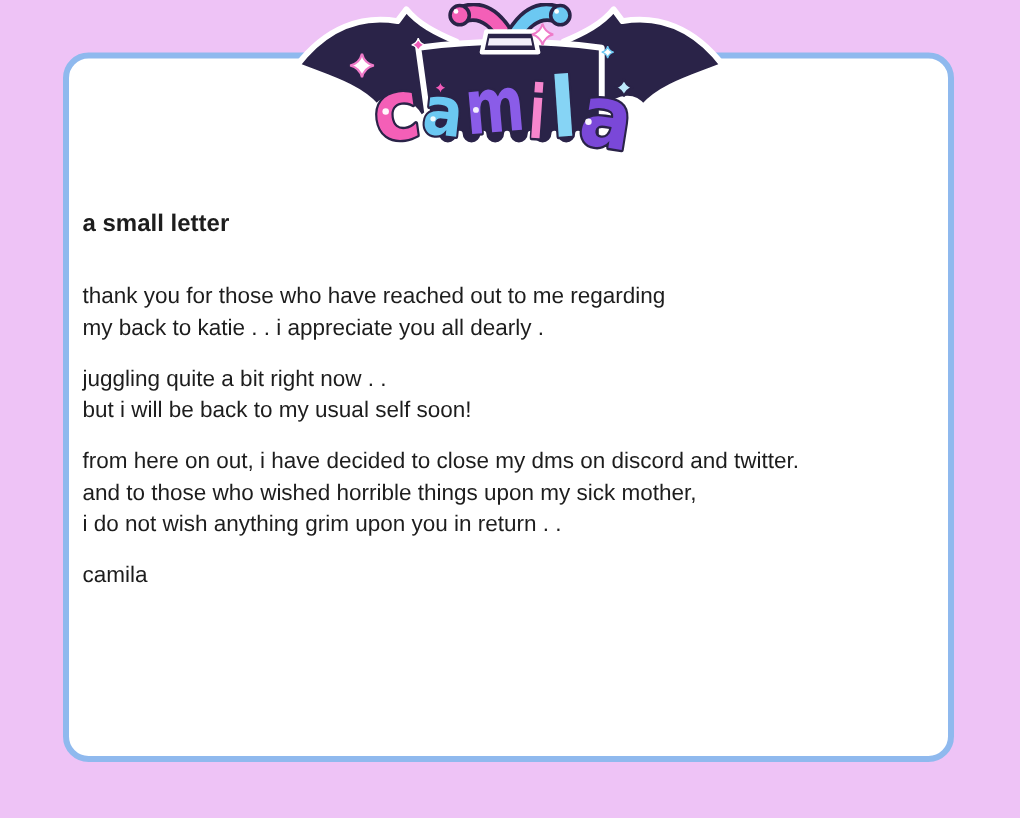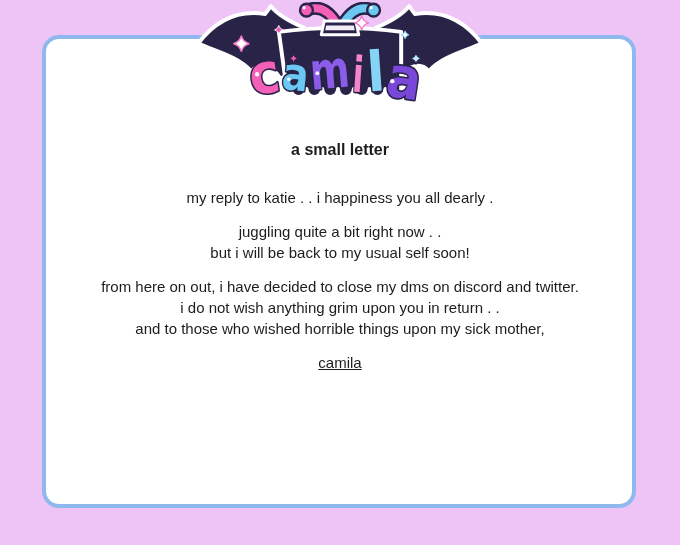--- a/index.html
+++ b/index.html
@@ -32,41 +32,39 @@
     margin-left: -148px;
     width: 296px;
     height: 109px;
     z-index: 3;
   }
   .letter-body {
     position: absolute;
     left: 55px;
     right: 55px;
     top: 139px;
-    text-align: center;
     color: #1d1d1d;
     font-size: 15px;
     line-height: 21px;
     z-index: 2;
   }
   .letter-title {
     font-weight: bold;
     font-size: 16px;
     margin: 0 0 27px 0;
   }
   .para {
     margin: 0 0 13px 0;
   }
   .line {
     height: 21px;
     white-space: nowrap;
   }
   .signature {
     margin-top: 13px;
-    text-decoration: underline;
   }
   svg text.logo-letter {
     font-family: "DejaVu Sans", sans-serif;
     font-weight: bold;
     paint-order: stroke fill;
     stroke: #2a2348;
     stroke-width: 3.2px;
     stroke-linejoin: round;
   }
 </style>
@@ -119,29 +117,30 @@
   <circle cx="66" cy="73" r="2.2" fill="#ffffff" opacity="0.95"></circle>
   <circle cx="98" cy="78" r="1.8" fill="#ffffff" opacity="0.9"></circle>
   <circle cx="127" cy="72" r="2" fill="#ffffff" opacity="0.9"></circle>
   <circle cx="203" cy="80" r="2.2" fill="#ffffff" opacity="0.95"></circle>
 </svg>
 
 <div class="letter-body">
   <div class="letter-title">a small letter</div>
 
   <div class="para">
-    <div class="line">my reply to katie . . i happiness you all dearly .</div>
+    <div class="line">thank you for those who have reached out to me regarding</div>
+    <div class="line">my back to katie . . i appreciate you all dearly .</div>
   </div>
 
   <div class="para">
     <div class="line">juggling quite a bit right now . .</div>
     <div class="line">but i will be back to my usual self soon!</div>
   </div>
 
   <div class="para">
     <div class="line">from here on out, i have decided to close my dms on discord and twitter.</div>
+    <div class="line">and to those who wished horrible things upon my sick mother,</div>
     <div class="line">i do not wish anything grim upon you in return . .</div>
-    <div class="line">and to those who wished horrible things upon my sick mother,</div>
   </div>
 
 
   <div class="line signature">camila</div>
 </div>
 
 </body></html>

